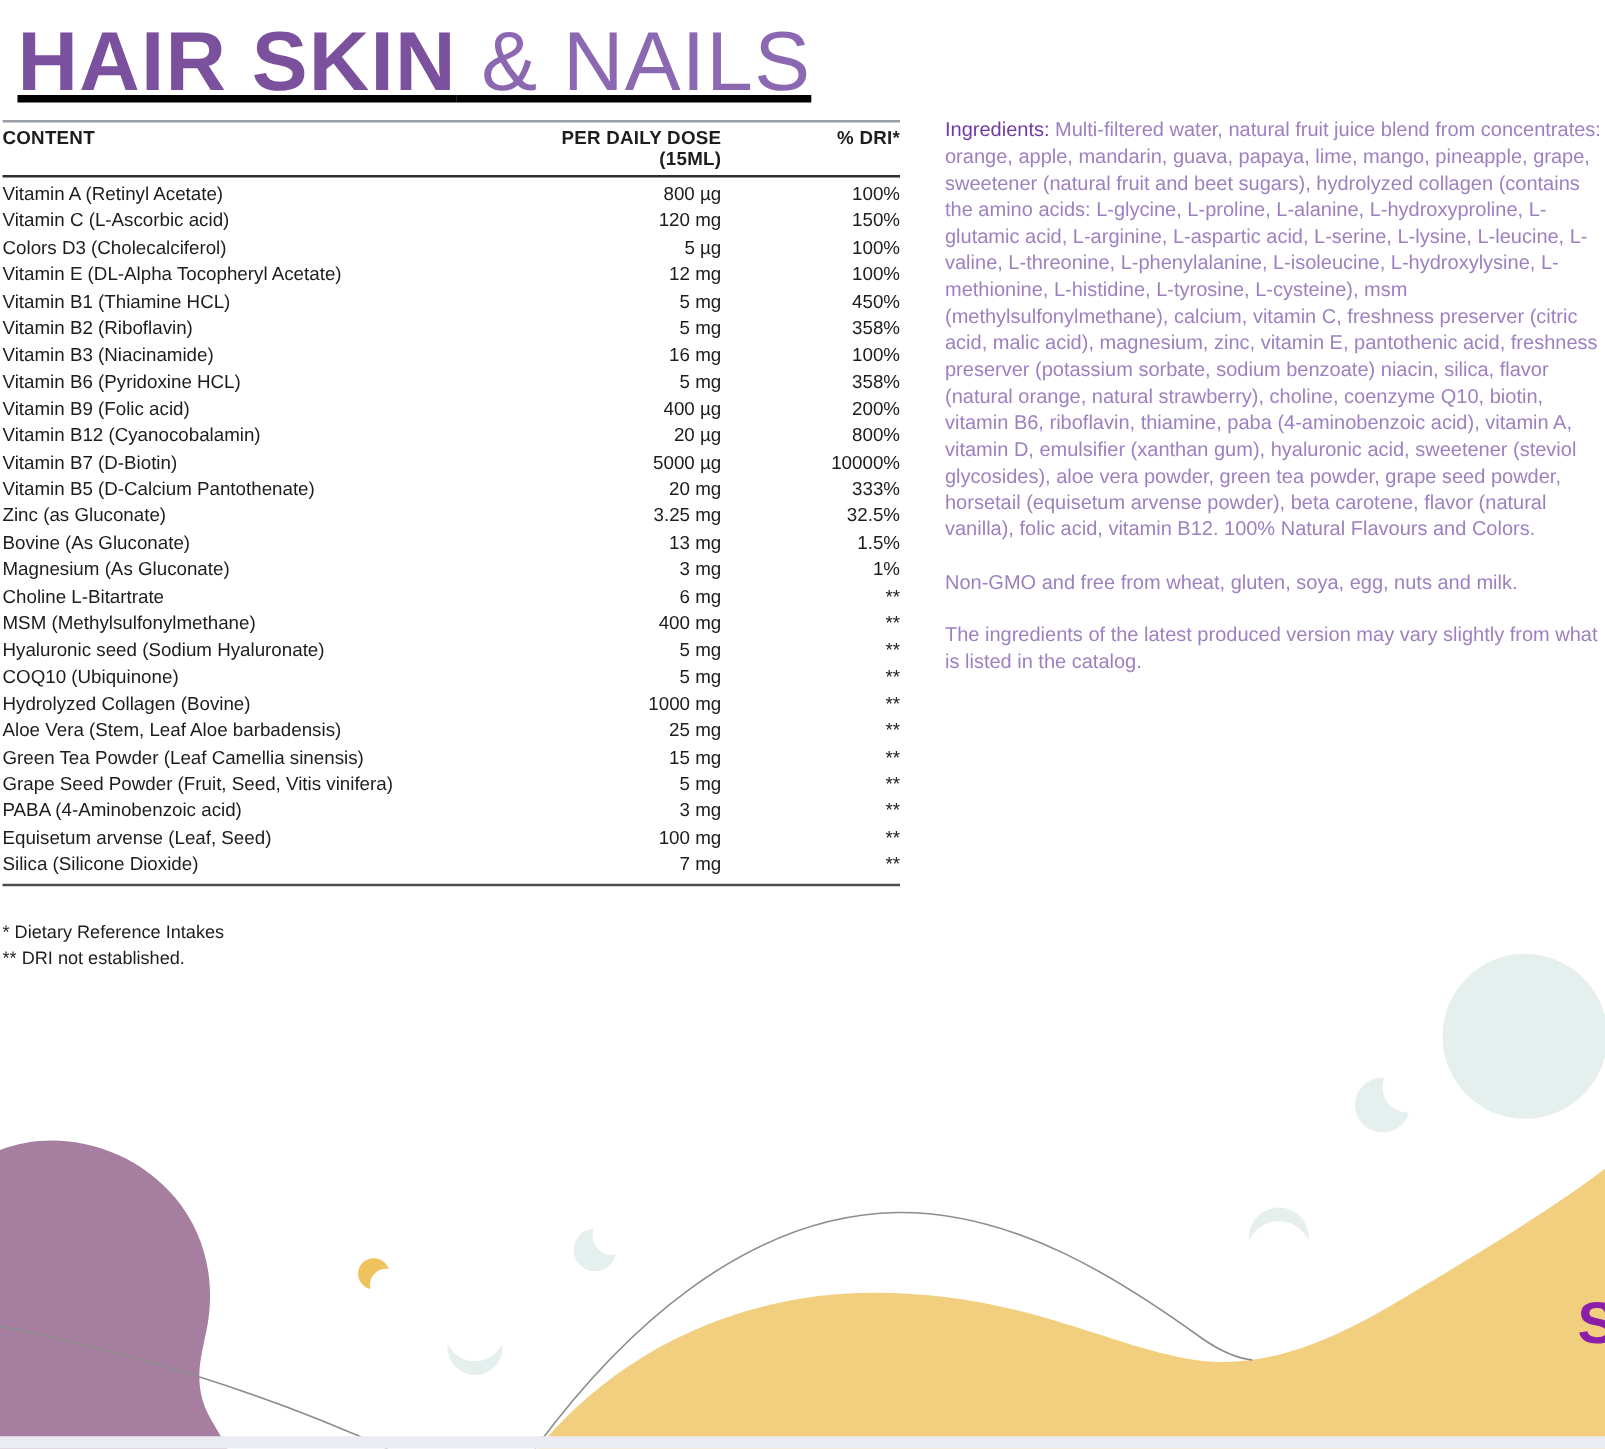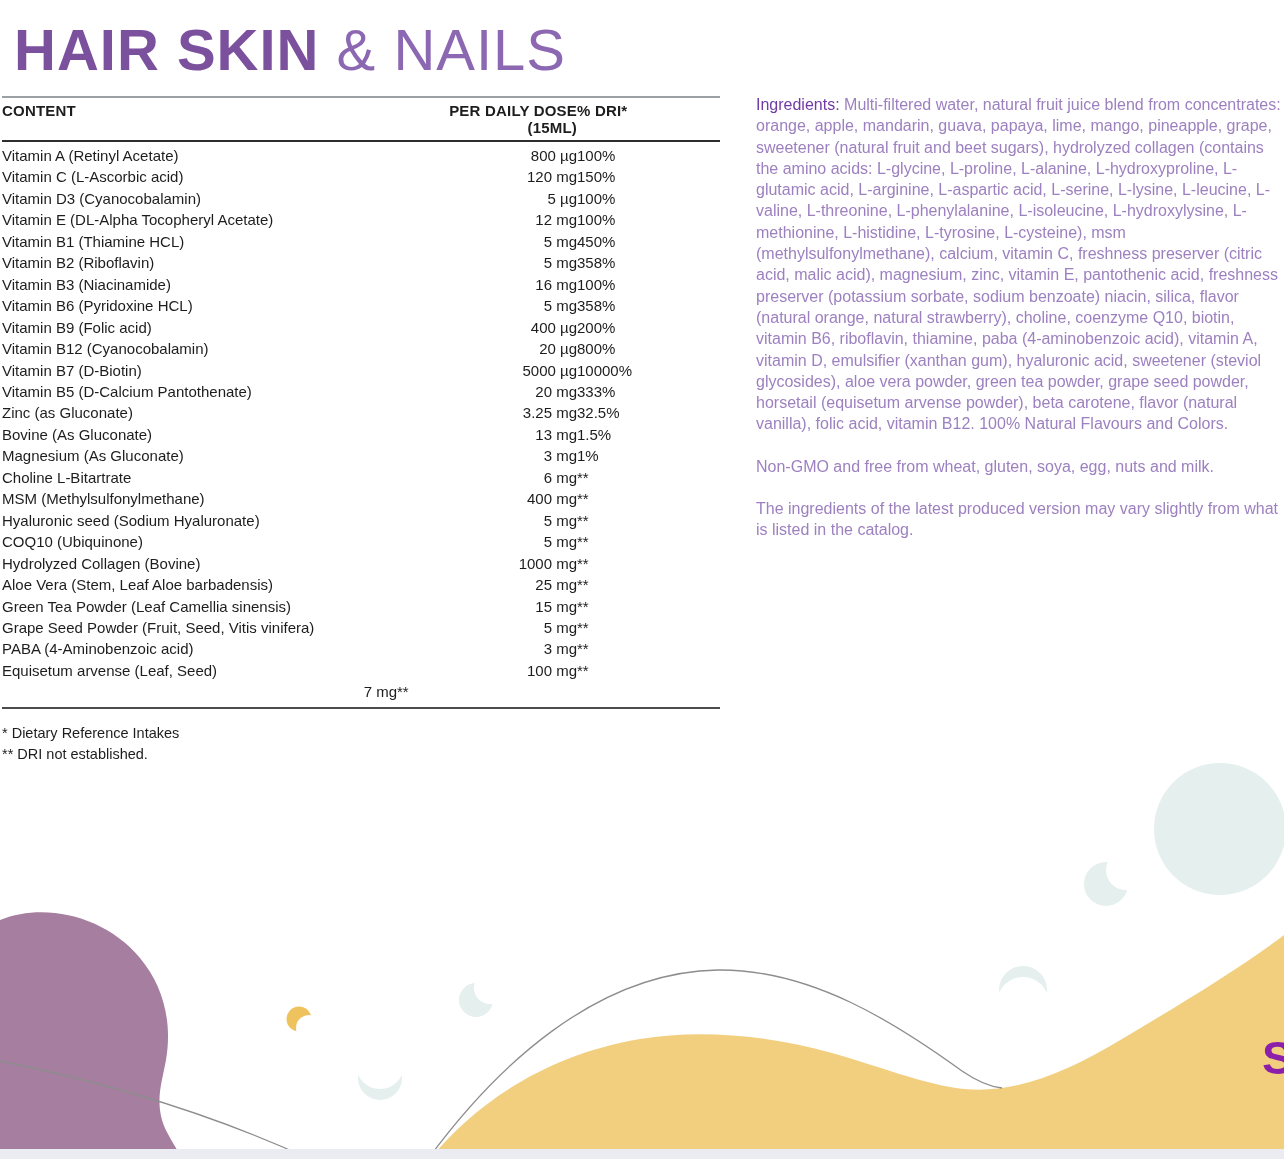--- a/index.html
+++ b/index.html
@@ -6,45 +6,45 @@
   .page{
     position:relative;
     width:1284px;height:1159px;
     background:#ffffff;
     overflow:hidden;
     font-family:"Liberation Sans", sans-serif;
   }
   
   .title{
     position:absolute;left:14px;top:22px;
-    font-size:58px;line-height:56px;letter-spacing:1px;white-space:nowrap;
+    font-size:67px;line-height:56px;letter-spacing:1px;white-space:nowrap;text-decoration:underline;
   }
   .title .t-main{color:#7b519e;font-weight:700;}
   .title .t-rest{color:#8d68b2;font-weight:300;}
   
   .tablewrap{
     position:absolute;left:2px;top:96px;width:718px;
     color:#1d1d1d;font-size:15px;
   }
   .rule-top{border-top:2.5px solid #9aa0a3;}
   .rule-dark{border-top:2px solid #2e2e2e;}
   .rule-bottom{border-top:2px solid #4c4c4c;}
   .thead{
     display:grid;grid-template-columns:1fr 180px 143px;
     font-weight:700;letter-spacing:.2px;
     padding:4px 0 4px 0;
   }
   .thead .h2,.trow .cell-dose{text-align:right;}
-  .thead .h3,.trow .cell-dri{}
+  .thead .h3,.trow .cell-dri{text-align:right;}
   .tbody{padding:3px 0 4px 0;}
   .trow{
     display:grid;grid-template-columns:1fr 180px 143px;
     line-height:21.45px;white-space:nowrap;
   }
-  .footnotes{margin-top:14px;font-size:14.5px;line-height:21.5px;color:#1d1d1d;}
+  .footnotes{margin-top:27px;font-size:14.5px;line-height:21.5px;color:#1d1d1d;}
   
   .ingredients{
     position:absolute;left:756px;top:94px;width:527px;
     color:#9d80c0;font-size:16px;line-height:21.3px;
   }
   .ingredients .ing-label{color:#6f3aa5;font-weight:400;}
   .ingredients p{margin:0 0 21px 0;}
   .ingredients p.last{margin:0;}
   
   .decor{position:absolute;left:0;top:730px;width:1284px;height:429px;}
@@ -71,21 +71,21 @@
           <div class="cell-name">Vitamin A (Retinyl Acetate)</div>
           <div class="cell-dose">800 µg</div>
           <div class="cell-dri">100%</div>
         </div>
         <div class="trow">
           <div class="cell-name">Vitamin C (L-Ascorbic acid)</div>
           <div class="cell-dose">120 mg</div>
           <div class="cell-dri">150%</div>
         </div>
         <div class="trow">
-          <div class="cell-name">Vitamin D3 (Cyanocobalamin)</div>
+          <div class="cell-name">Colors D3 (Cholecalciferol)</div>
           <div class="cell-dose">5 µg</div>
           <div class="cell-dri">100%</div>
         </div>
         <div class="trow">
           <div class="cell-name">Vitamin E (DL-Alpha Tocopheryl Acetate)</div>
           <div class="cell-dose">12 mg</div>
           <div class="cell-dri">100%</div>
         </div>
         <div class="trow">
           <div class="cell-name">Vitamin B1 (Thiamine HCL)</div>
@@ -186,20 +186,21 @@
           <div class="cell-name">PABA (4-Aminobenzoic acid)</div>
           <div class="cell-dose">3 mg</div>
           <div class="cell-dri">**</div>
         </div>
         <div class="trow">
           <div class="cell-name">Equisetum arvense (Leaf, Seed)</div>
           <div class="cell-dose">100 mg</div>
           <div class="cell-dri">**</div>
         </div>
         <div class="trow">
+          <div class="cell-name">Silica (Silicone Dioxide)</div>
           <div class="cell-dose">7 mg</div>
           <div class="cell-dri">**</div>
         </div>
       </div>
     <div class="rule-bottom"></div>
     <div class="footnotes">
       <div>* Dietary Reference Intakes</div>
       <div>** DRI not established.</div>
     </div>
   </div>

